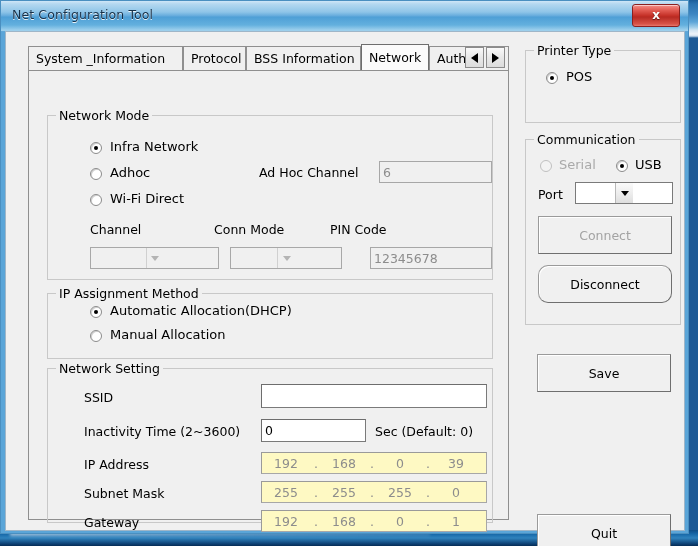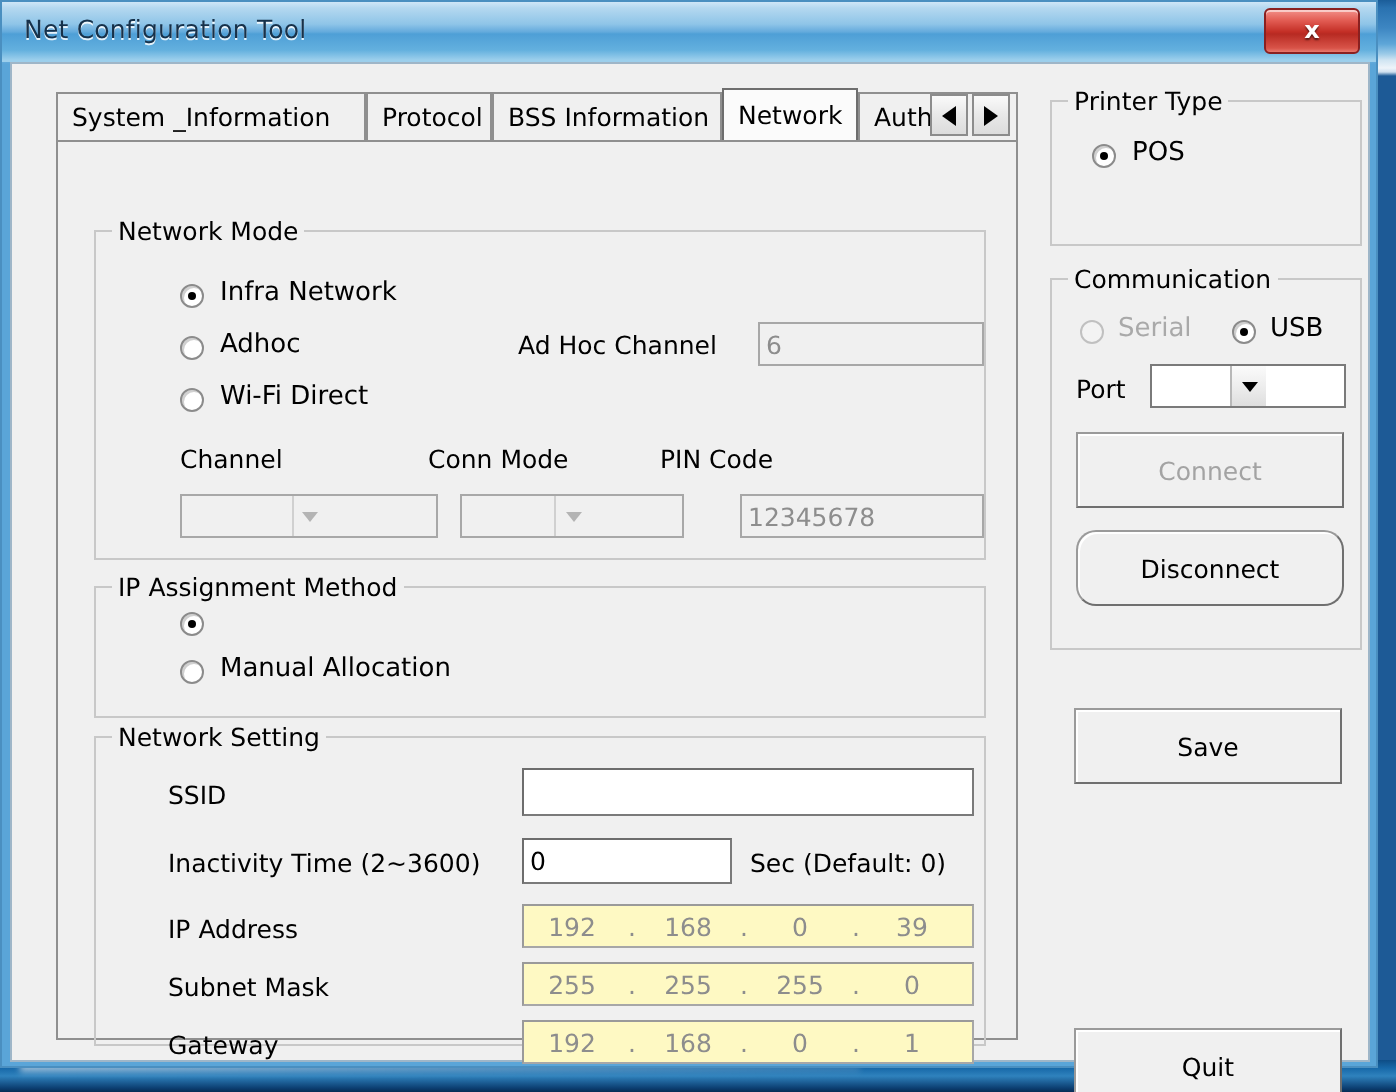--- a/index.html
+++ b/index.html
@@ -263,20 +263,21 @@
             </span>
         </div>
 
         <input class="tbox disabled" style="left: 322px; top: 131px; width: 122px; height: 22px;" disabled="" value="12345678">
       </div>
 
       <div class="group" style="left:18px;top:222px;width:446px;height:66px;">
         <span class="group-label">IP Assignment Method</span>
 
         <span class="radio checked" style="left:42px;top:12px;"></span>
+        <span class="rlabel" style="left:62px;top:9px;">Automatic Allocation(DHCP)</span>
 
         <span class="radio" style="left:42px;top:36px;"></span>
         <span class="rlabel" style="left:62px;top:33px;">Manual Allocation</span>
       </div>
 
       <div class="group" style="left:18px;top:297px;width:446px;height:155px;">
         <span class="group-label">Network Setting</span>
 
         <span class="lbl" style="left:36px;top:21px;">SSID</span>
         <input class="tbox" style="left: 213px; top: 15px; width: 226px; height: 24px;" value="">

